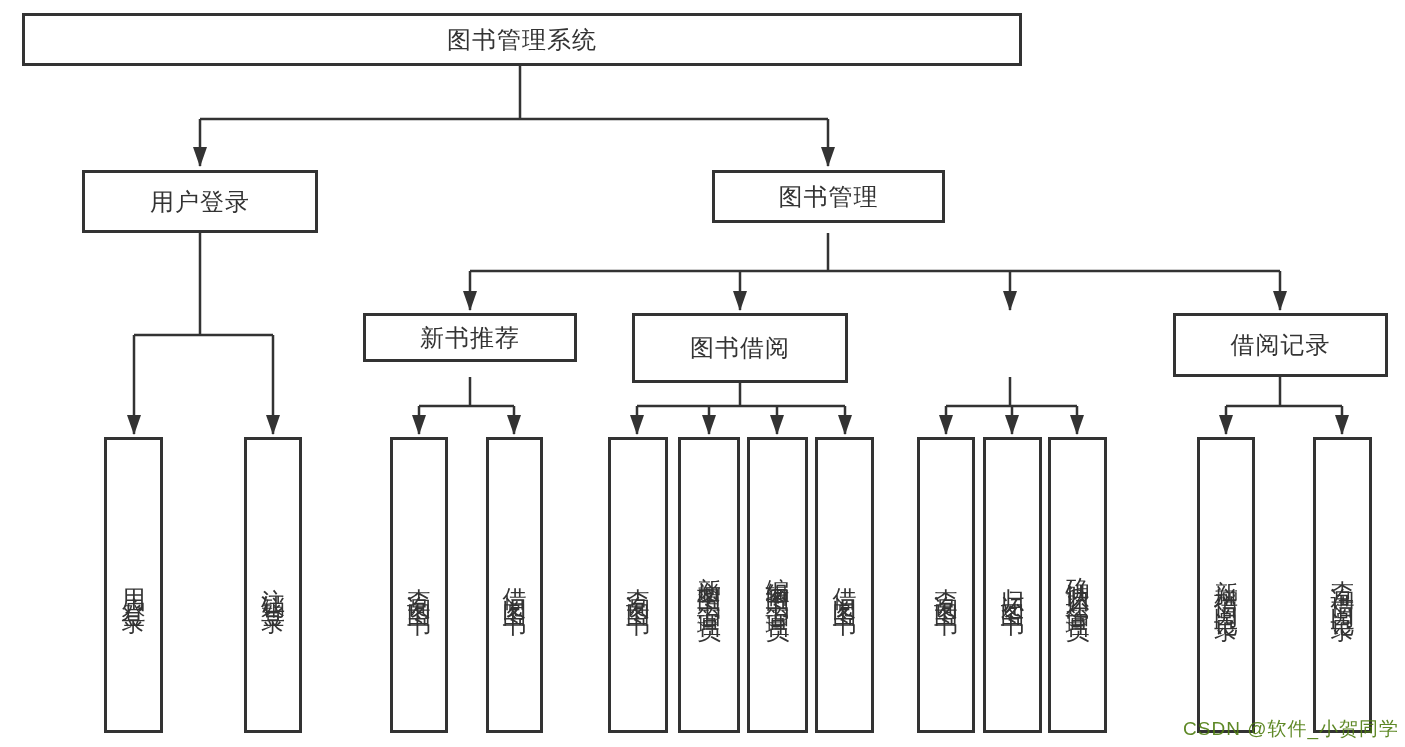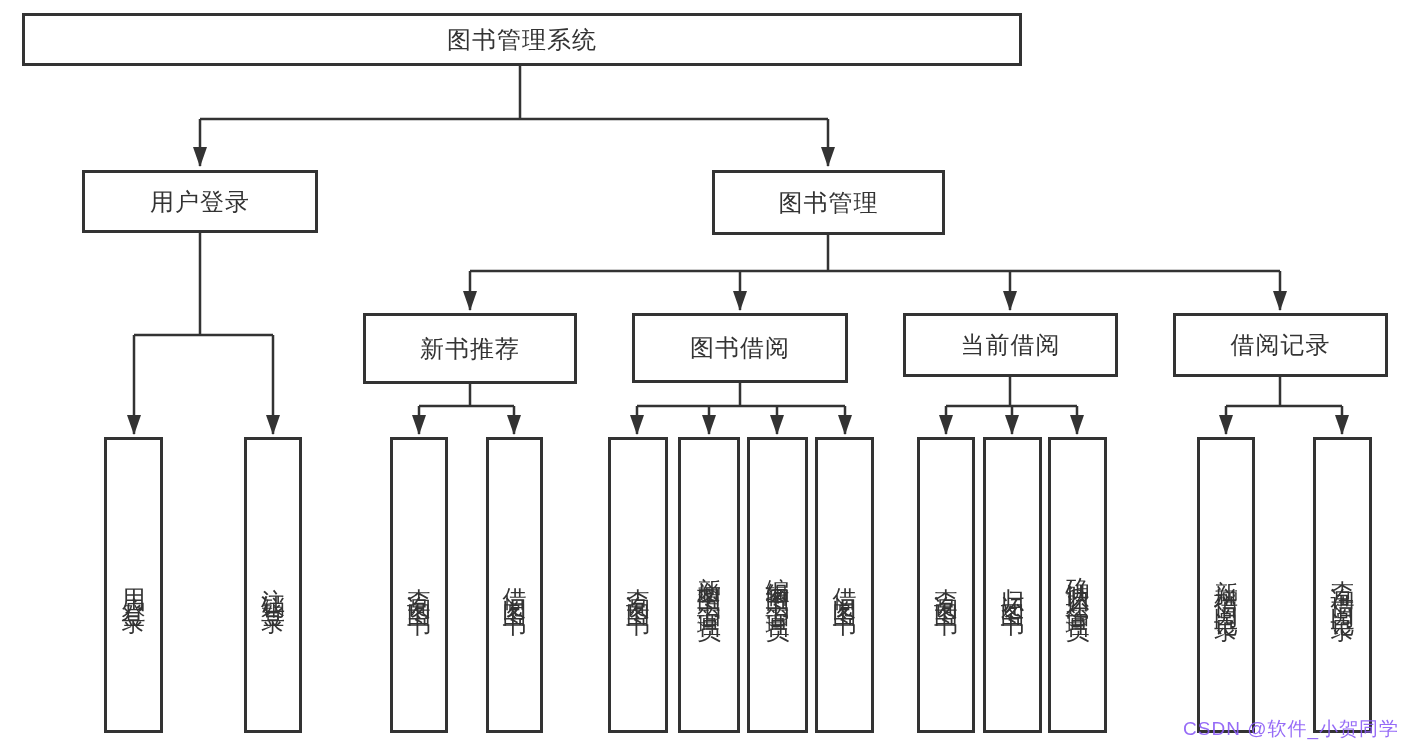--- a/index.html
+++ b/index.html
@@ -34,21 +34,21 @@
     text-orientation:mixed;
     font-size:24px;
     letter-spacing:8px;
     z-index:2;
     line-height:1;
   }
   .watermark{
     position:absolute;
     right:6px;bottom:5px;
     font-size:19px;
-    color:#8b5cf6;
+    color:#4d7c0f;
     letter-spacing:1px;
     z-index:3;
     opacity:0.9;
   }
 </style>
 </head>
 <body>
 
 <div id="canvas">
 
@@ -91,25 +91,24 @@
 
       <path d="M1280,377 V406 M1226,406 H1342"></path>
       <line x1="1226" y1="406" x2="1226" y2="434" marker-end="url(#arrow)"></line>
       <line x1="1342" y1="406" x2="1342" y2="434" marker-end="url(#arrow)"></line>
     </g>
   </svg>
 
   <div class="hbox" style="left:22px;top:13px;width:1000px;height:53px">图书管理系统</div>
 
   <div class="hbox" style="left:82px;top:170px;width:236px;height:63px">用户登录</div>
-  <div class="hbox" style="left:712px;top:170px;width:233px;height:65px">图书管理</div>
+  <div class="hbox" style="left:712px;top:170px;width:233px;height:53px">图书管理</div>
 
-  <div class="hbox" style="left:363px;top:313px;width:214px;height:71px">新书推荐</div>
+  <div class="hbox" style="left:363px;top:313px;width:214px;height:49px">新书推荐</div>
   <div class="hbox" style="left:632px;top:313px;width:216px;height:70px">图书借阅</div>
-  <div class="hbox" style="left:903px;top:313px;width:215px;height:64px">当前借阅</div>
   <div class="hbox" style="left:1173px;top:313px;width:215px;height:64px">借阅记录</div>
 
   <div class="vbox" style="left:104px;width:59px">用户登录</div>
   <div class="vbox" style="left:244px;width:58px">注销登录</div>
 
   <div class="vbox" style="left:390px;width:58px">查询图书</div>
   <div class="vbox" style="left:486px;width:57px">借阅图书</div>
 
   <div class="vbox" style="left:608px;width:60px">查询图书</div>
   <div class="vbox" style="left:678px;width:62px;letter-spacing:6px">新增图书（管理员）</div>

